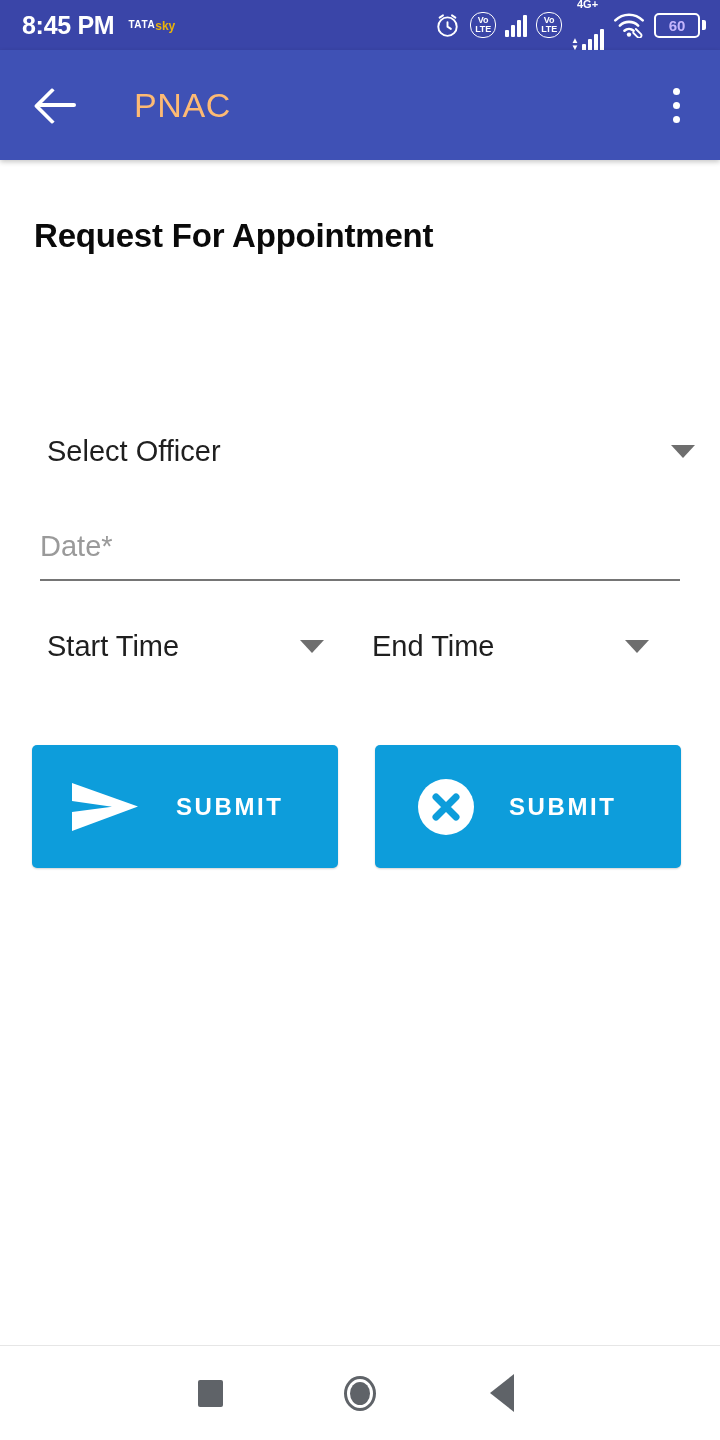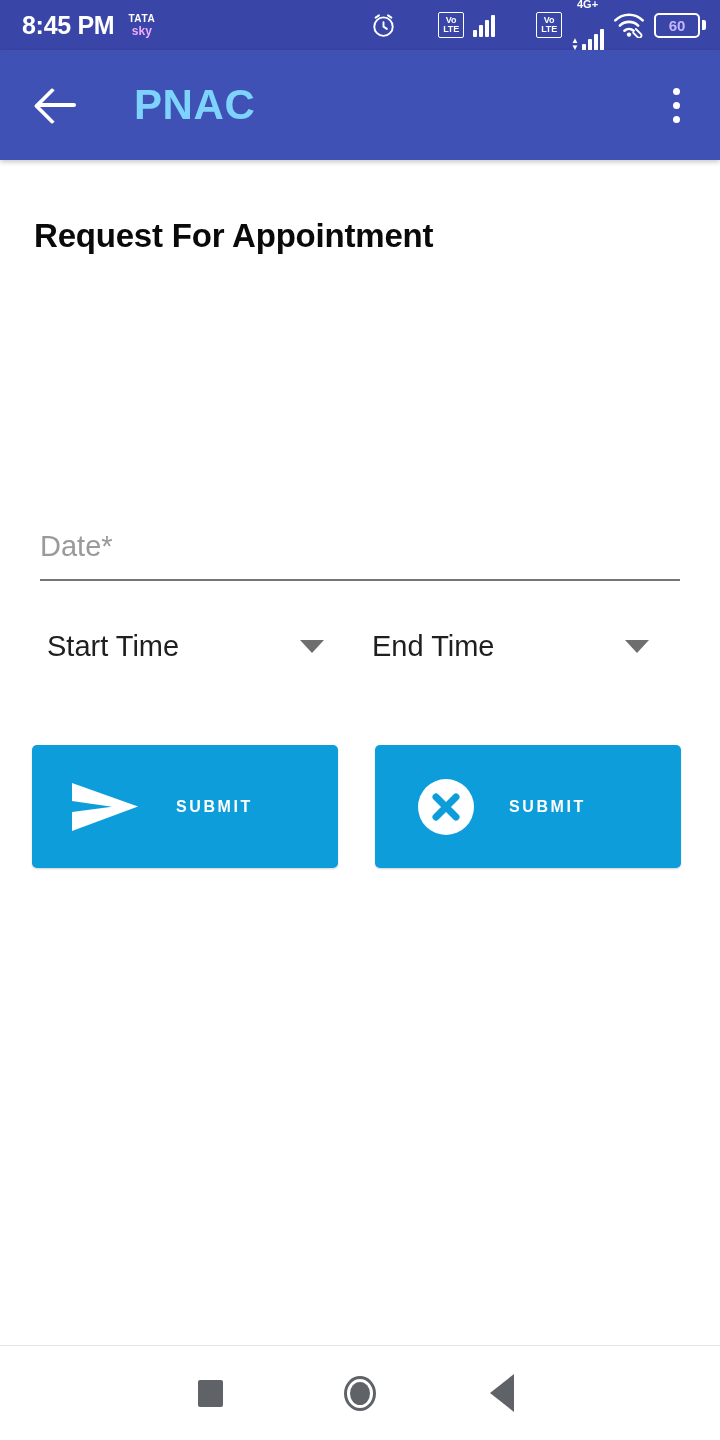--- a/index.html
+++ b/index.html
@@ -17,33 +17,33 @@
     width:720px; height:50px;
     background:#3a45a8;
     display:flex; align-items:center;
     padding:0 14px 0 22px;
   }
   .status-left { display:flex; align-items:center; gap:14px; }
   .status-time {
     color:#ffffff; font-size:25px; font-weight:bold;
     letter-spacing:-0.3px;
   }
-  .tata-sky { display:flex; flex-direction:column; align-items:center; line-height:1; }
+  .tata-sky { display:flex; flex-direction:row; align-items:center; line-height:1; }
   .tata-sky .t1 { color:#ffffff; font-size:10px; font-weight:bold; letter-spacing:0.6px; }
-  .tata-sky .t2 { color:#f0abfc; font-size:12px; font-weight:bold; margin-top:1px; }
+  .tata-sky .t2 { color:#eab308; font-size:12px; font-weight:bold; margin-top:1px; }
   .status-right {
     margin-left:auto; display:flex; align-items:center; gap:9px;
   }
   .sb-icon { display:flex; align-items:center; }
 
   .volte-box {
-    border:1.6px solid #ffffff; border-radius:2px;
+    border:1.6px solid #ffffff; border-radius:12px;
     width:26px; height:26px;
     display:flex; flex-direction:column; align-items:center; justify-content:center;
-    line-height:1; color:#ffffff;margin-left:32px;
+    line-height:1; color:#ffffff;
   }
   .volte-box span { font-size:9px; font-weight:bold; letter-spacing:-0.2px; }
 
   .bars { display:flex; align-items:flex-end; gap:2px; height:24px; }
   .bars i { display:block; width:4px; background:#ffffff; border-radius:1px; }
   .bars i:nth-child(1){ height:7px; }
   .bars i:nth-child(2){ height:12px; }
   .bars i:nth-child(3){ height:17px; }
   .bars i:nth-child(4){ height:22px; }
 
@@ -82,21 +82,21 @@
     content:""; position:absolute; left:4px; top:22px;
     width:38px; height:4px; background:#ffffff; border-radius:2px;
   }
   .back-arrow::after {
     content:""; position:absolute; left:5px; top:12px;
     width:22px; height:22px;
     border-left:4px solid #ffffff; border-bottom:4px solid #ffffff;
     transform:rotate(45deg); border-radius:2px;
   }
   .app-title {
-    color:#7dd3fc; font-size:42px; font-weight:bold;
+    color:#fdba74; font-size:34px; font-weight:normal;
     margin-left:52px; letter-spacing:0.6px;
   }
   .overflow-menu {
     margin-left:auto; width:40px; height:48px;
     display:flex; flex-direction:column; align-items:center; justify-content:center;
     gap:7px; cursor:pointer;
   }
   .overflow-menu i { width:7px; height:7px; background:#ffffff; border-radius:50%; display:block; }
 
   
@@ -166,21 +166,21 @@
     width:656px; display:flex; gap:37px;
   }
   .btn {
     width:306px; height:123px;
     background:#0d9ddb; border:none; border-radius:5px;
     display:flex; align-items:center;
     cursor:pointer; padding-left:36px;
     box-shadow:0 1px 2px rgba(0,0,0,0.18);
   }
   .btn-label {
-    color:#ffffff; font-size:16px; font-weight:bold;
+    color:#ffffff; font-size:24px; font-weight:bold;
     letter-spacing:2.6px; margin-left:34px;
   }
   .send-icon { width:74px; height:56px; flex-shrink:0; }
   .cancel-icon { width:58px; height:58px; flex-shrink:0; margin-left:6px; }
 
   
   .nav-bar {
     position:absolute; bottom:0; left:0;
     width:720px; height:95px;
     background:#ffffff;
@@ -290,20 +290,26 @@
       <i></i>
       <i></i>
   </div>
 </div>
 
 <div class="content">
 
   <div class="page-title">Request For Appointment</div>
 
 
+  <div class="field-row" id="row-officer">
+    <div class="spinner">
+      <span class="spinner-label">Select Officer</span>
+      <span class="caret"></span>
+    </div>
+  </div>
 
   <div class="field-row" id="row-date">
     <div class="date-field">
       <span class="date-placeholder">Date*</span>
     </div>
   </div>
 
   <div class="field-row" id="row-times">
     <div class="spinner time-spinner-start">
       <span class="spinner-label">Start Time</span>

